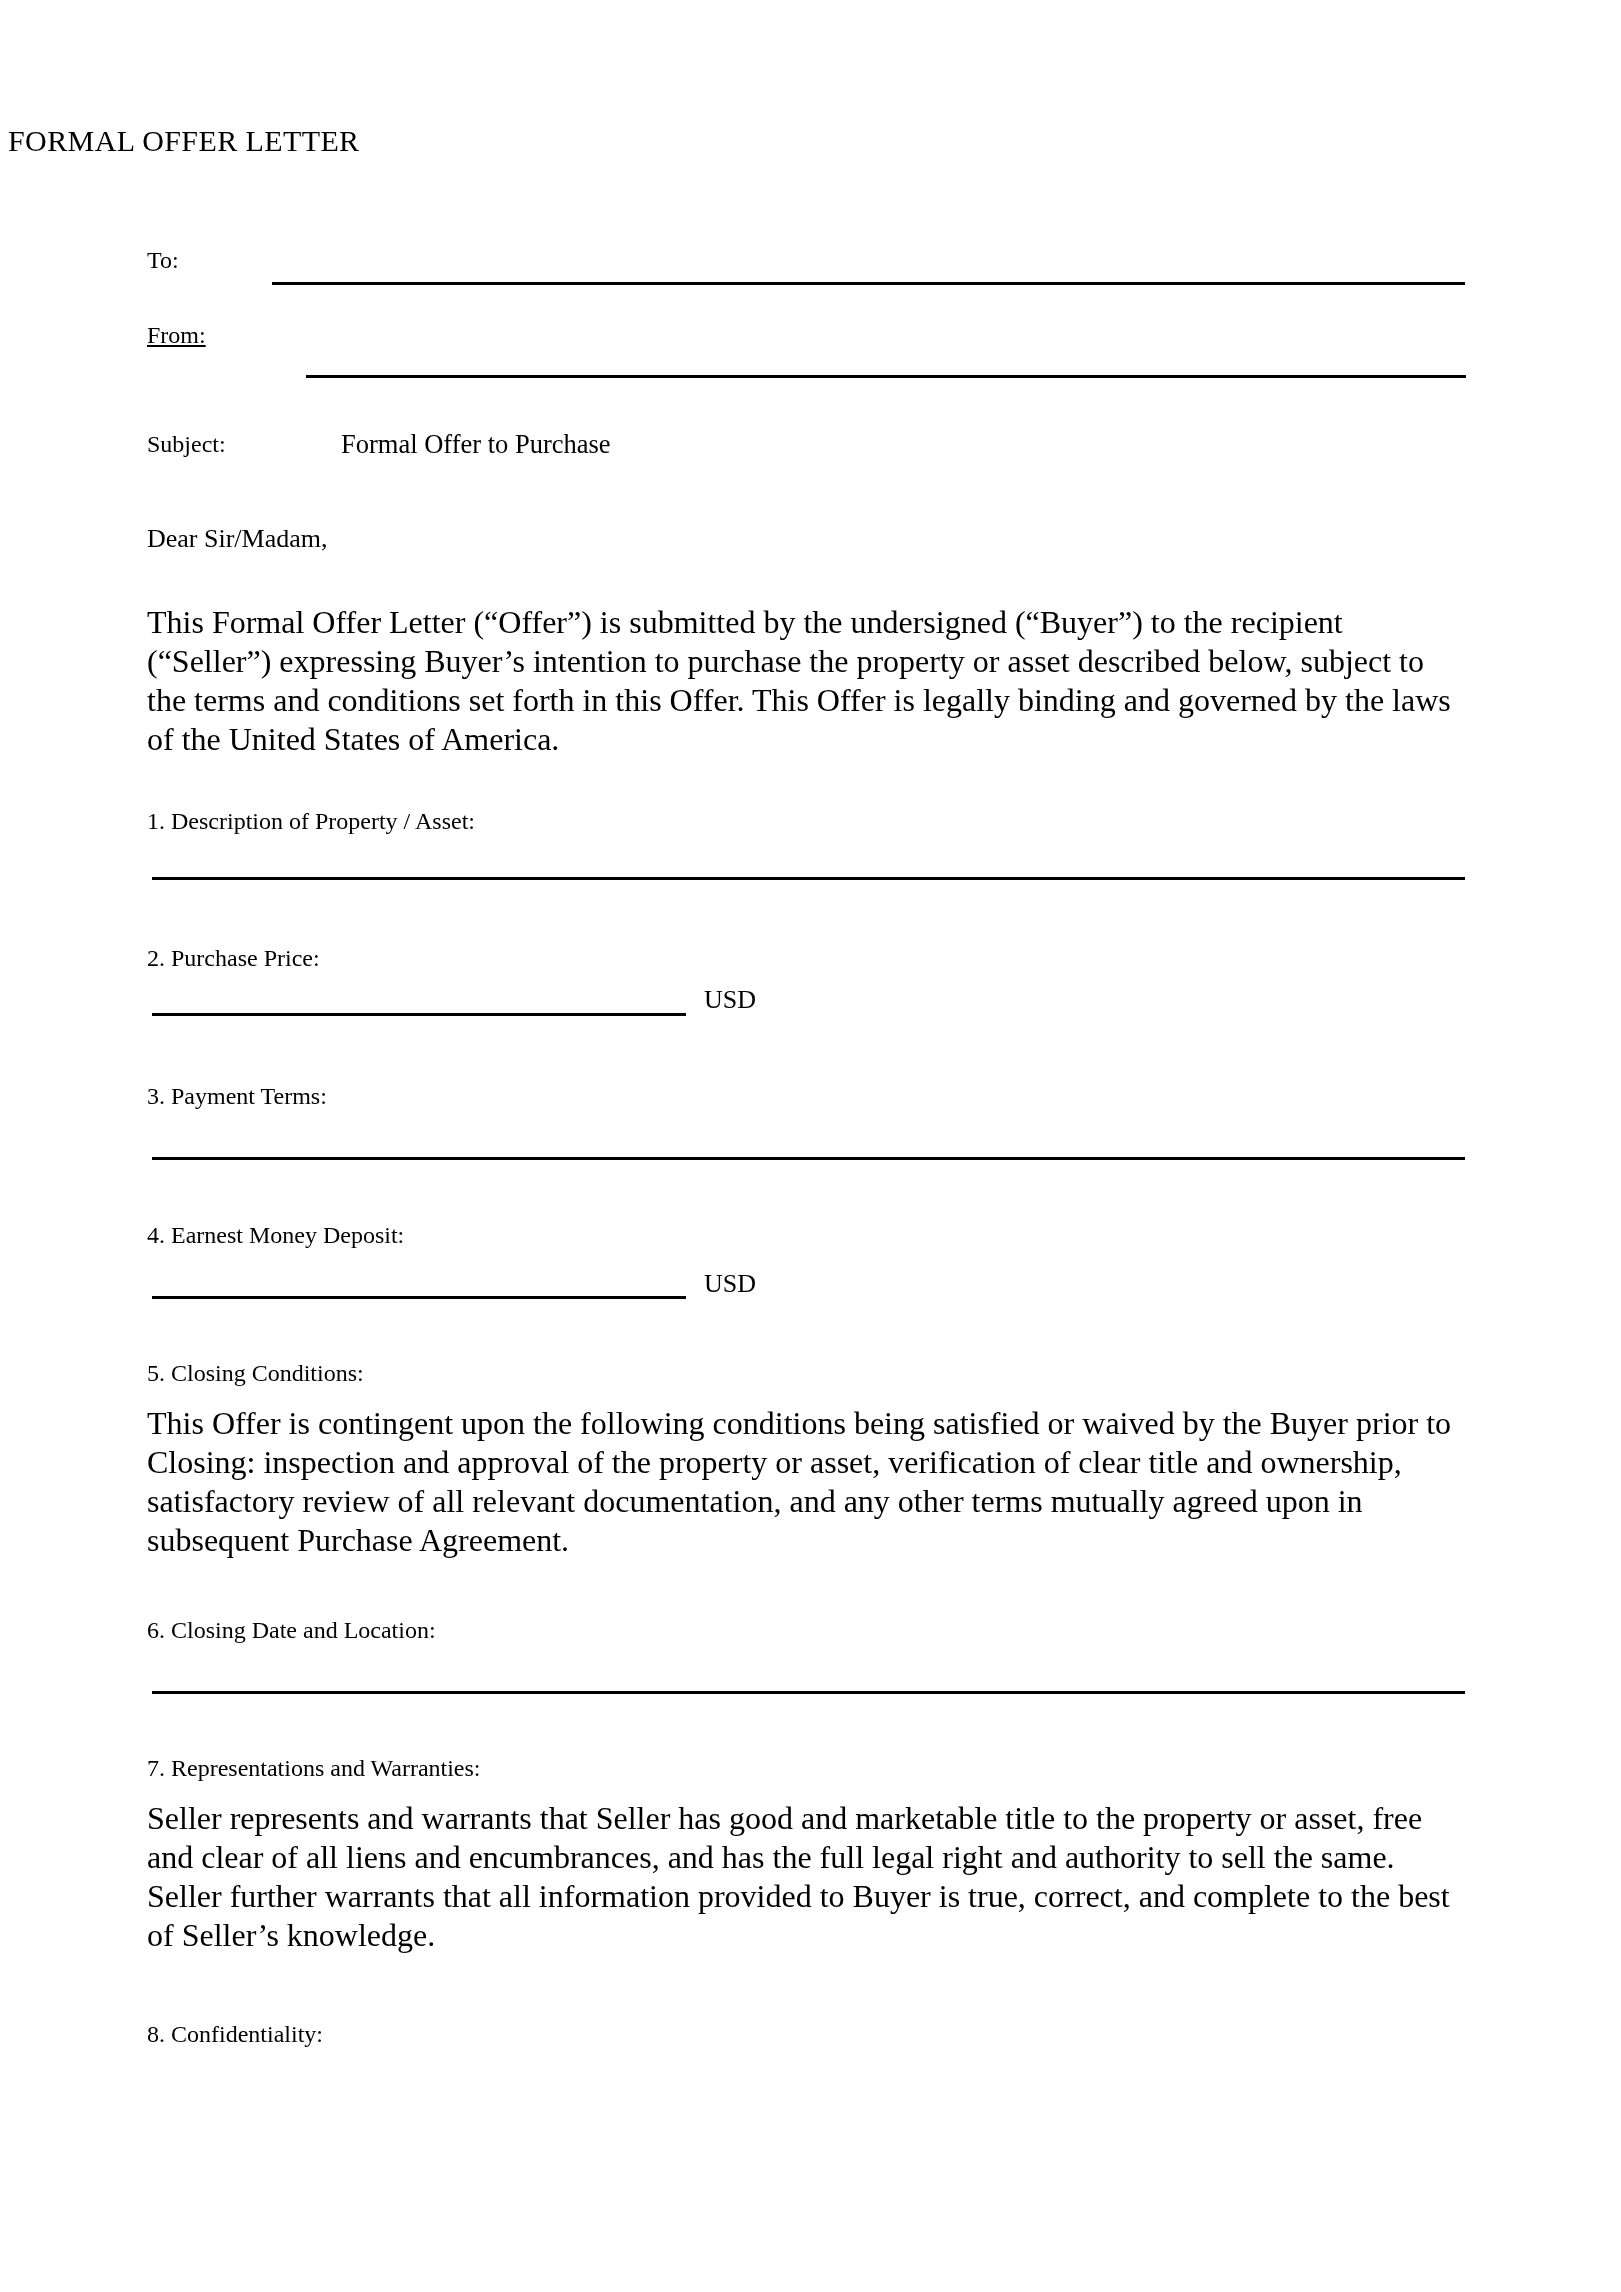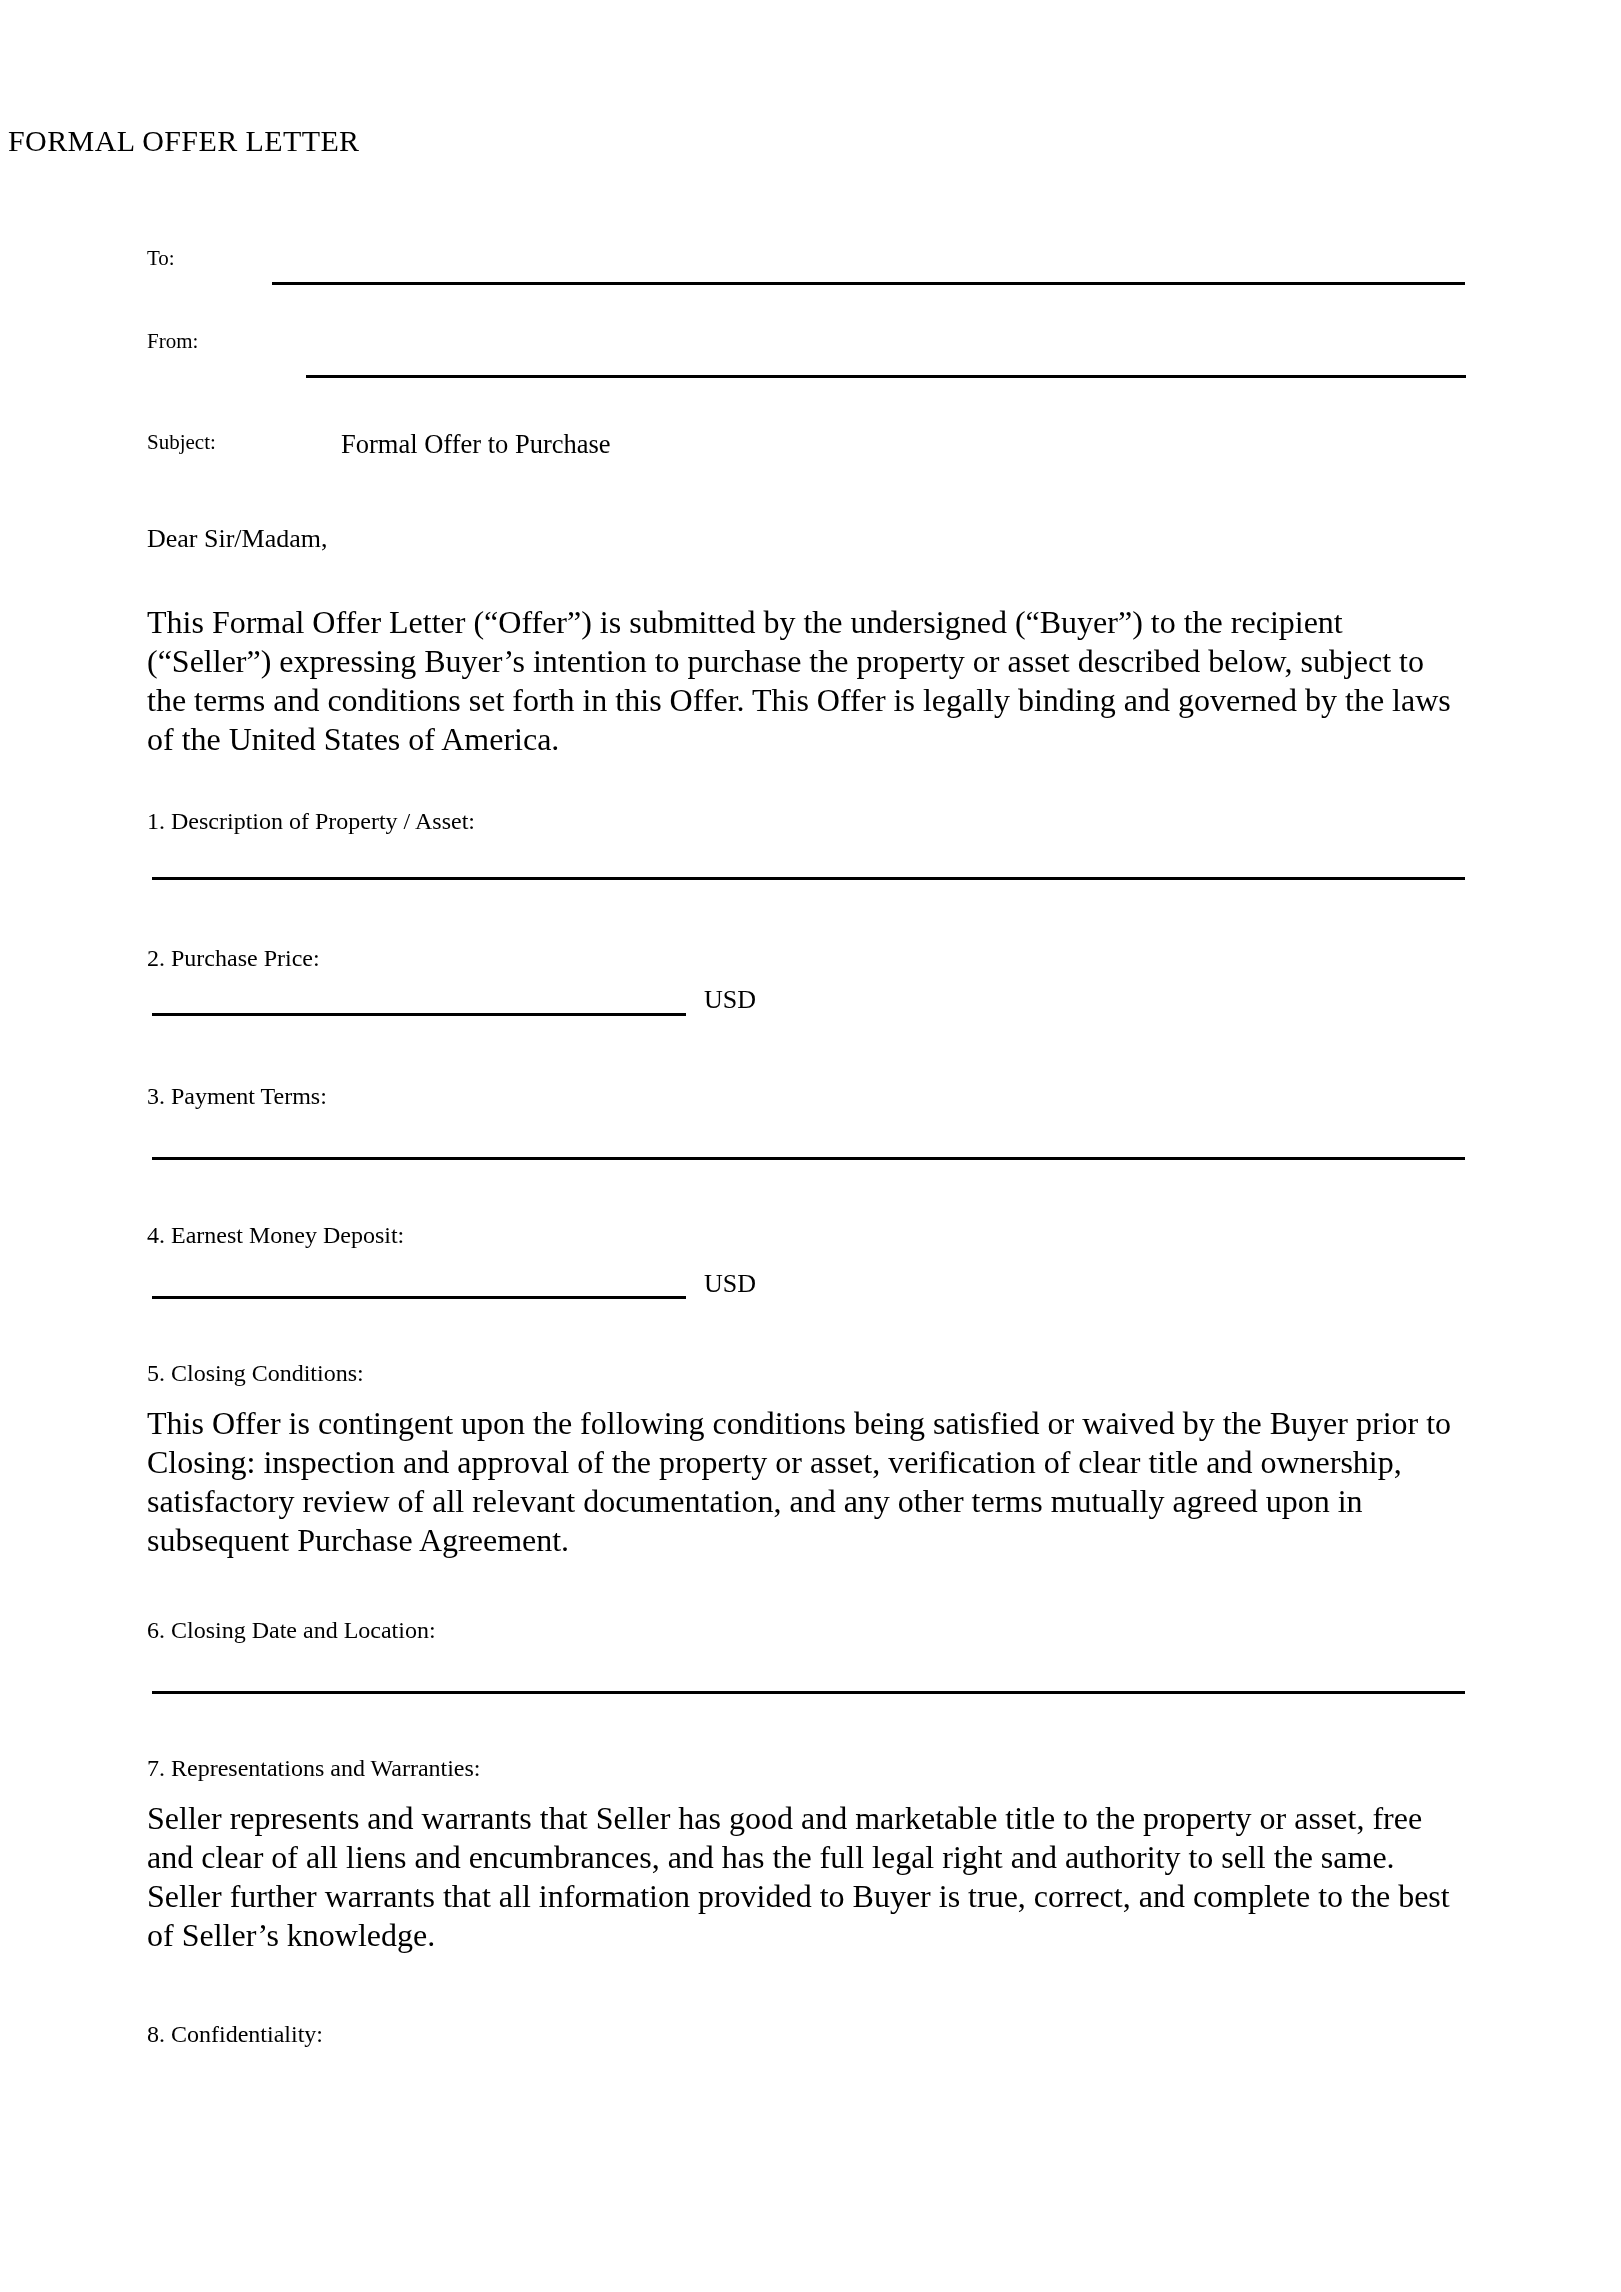--- a/index.html
+++ b/index.html
@@ -32,21 +32,21 @@
     text-align: left;
     font-size: 30px;
     letter-spacing: 0.4px;
     font-weight: normal;
     line-height: 1.2;
   }
   
   .field-row {
     position: absolute;
     left: 147px;
-    font-size: 21px;
+    font-size: 24px;
     line-height: 1.25;
   }
   .rule {
     position: absolute;
     background: #000000;
     height: 2.9px;
   }
   
   .para {
     position: absolute;
@@ -80,21 +80,21 @@
 </head>
 <body>
 
 <div class="page">
 
   <div class="doc-title">FORMAL OFFER LETTER</div>
 
   <div class="field-row" style="top:245px;">To:</div>
   <div class="rule" style="top:282px; left:272px; width:1193px;"></div>
 
-  <div class="field-row" style="top:328px;">From:</div>
+  <div class="field-row" style="top:320px;text-decoration:underline;">From:</div>
   <div class="rule" style="top:375px; left:306px; width:1160px;"></div>
 
   <div class="field-row" style="top:429px;">Subject:</div>
   <div class="subject-value" style="top:429px;">Formal Offer to Purchase</div>
 
   <div class="salutation" style="top:524px;text-align:right;">Dear Sir/Madam,</div>
 
   <div class="para" style="top:603px;">This Formal Offer Letter (“Offer”) is submitted by the undersigned (“Buyer”) to the recipient (“Seller”) expressing Buyer’s intention to purchase the property or asset described below, subject to the terms and conditions set forth in this Offer. This Offer is legally binding and governed by the laws of the United States of America.</div>
 
   <div class="section-head" style="top:806px;">1. Description of Property / Asset:</div>

